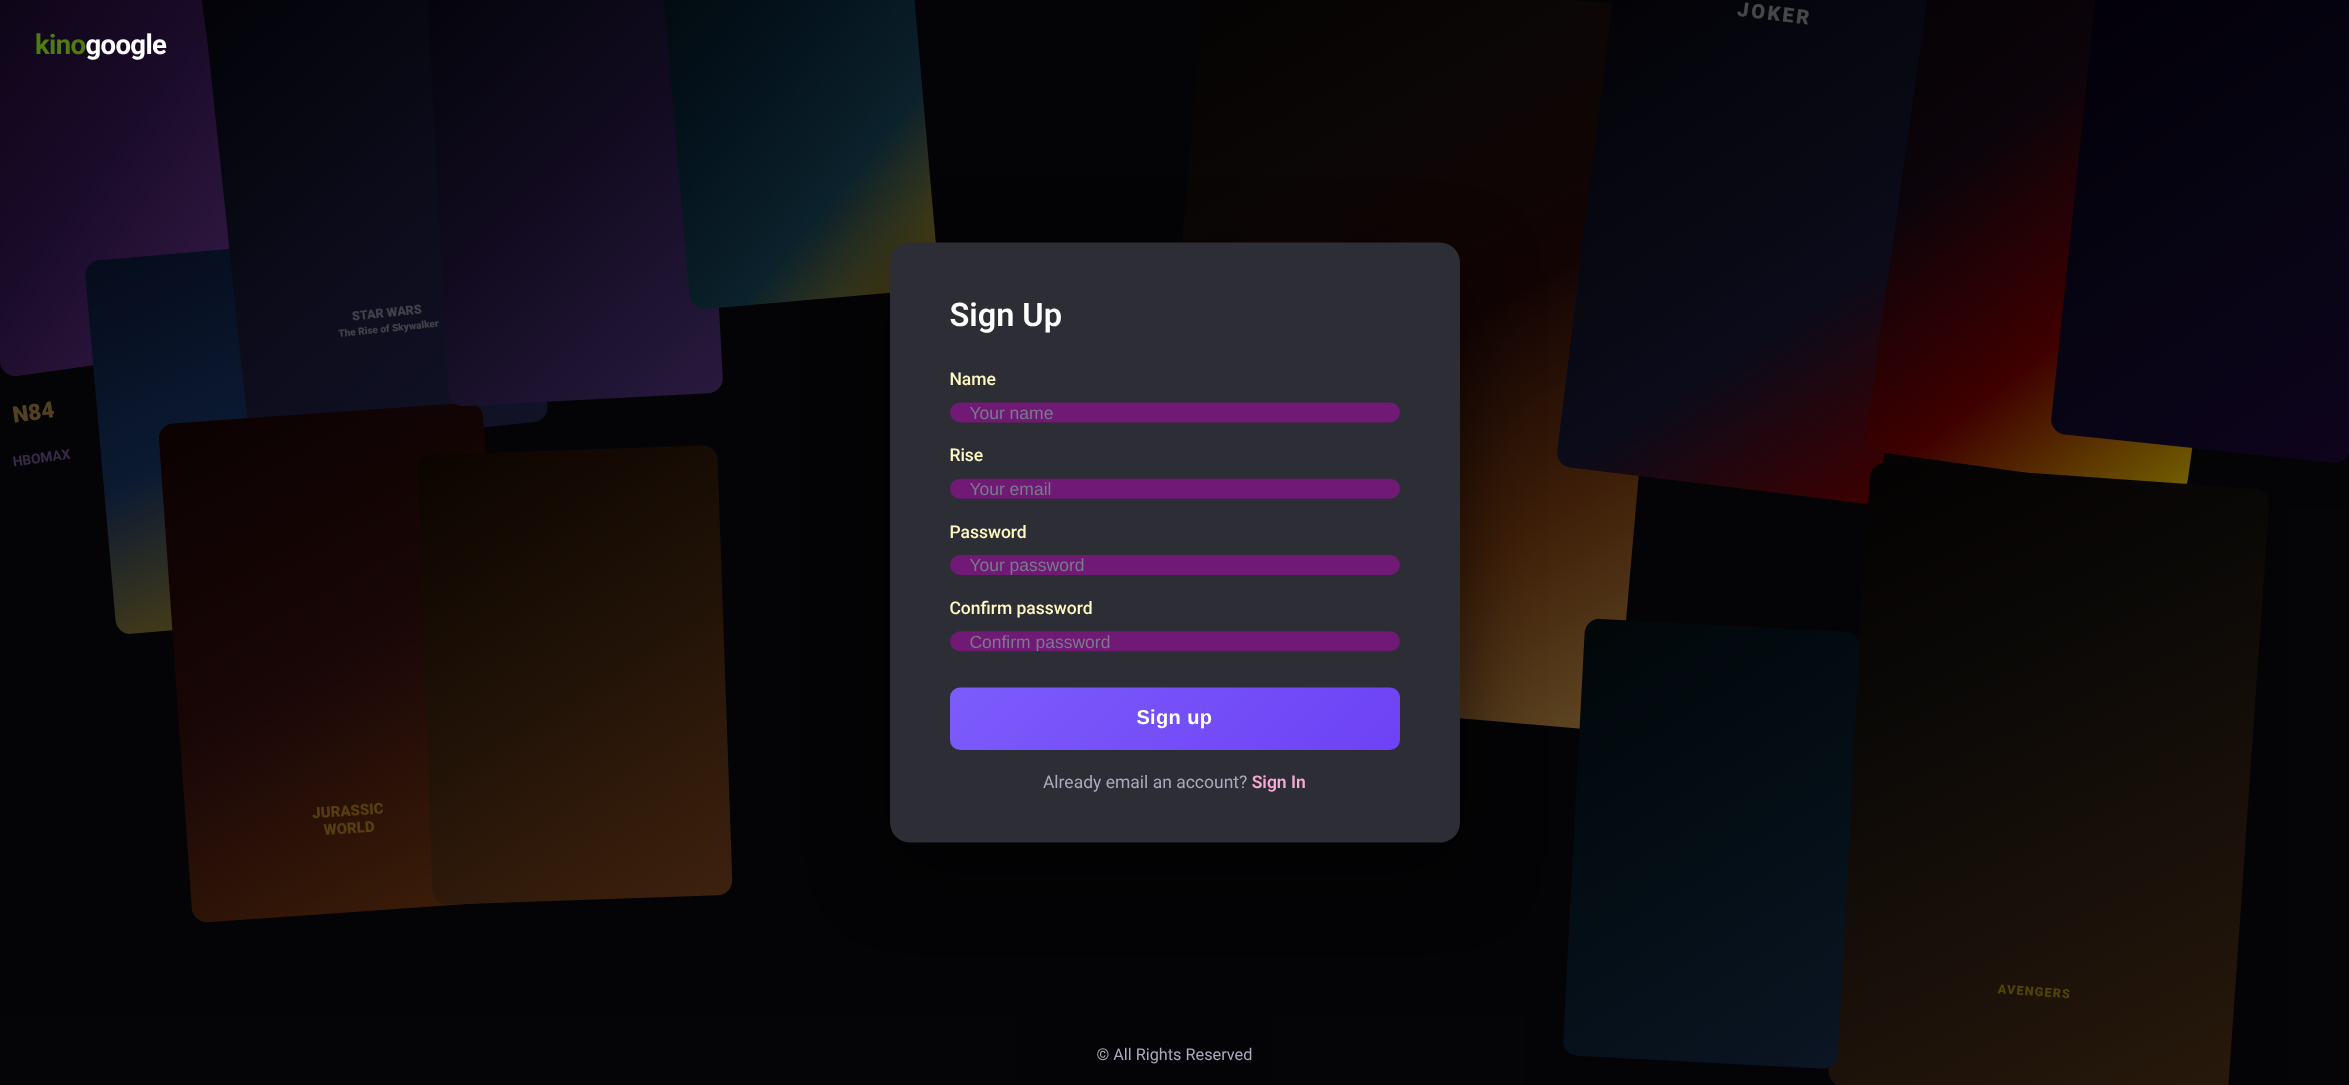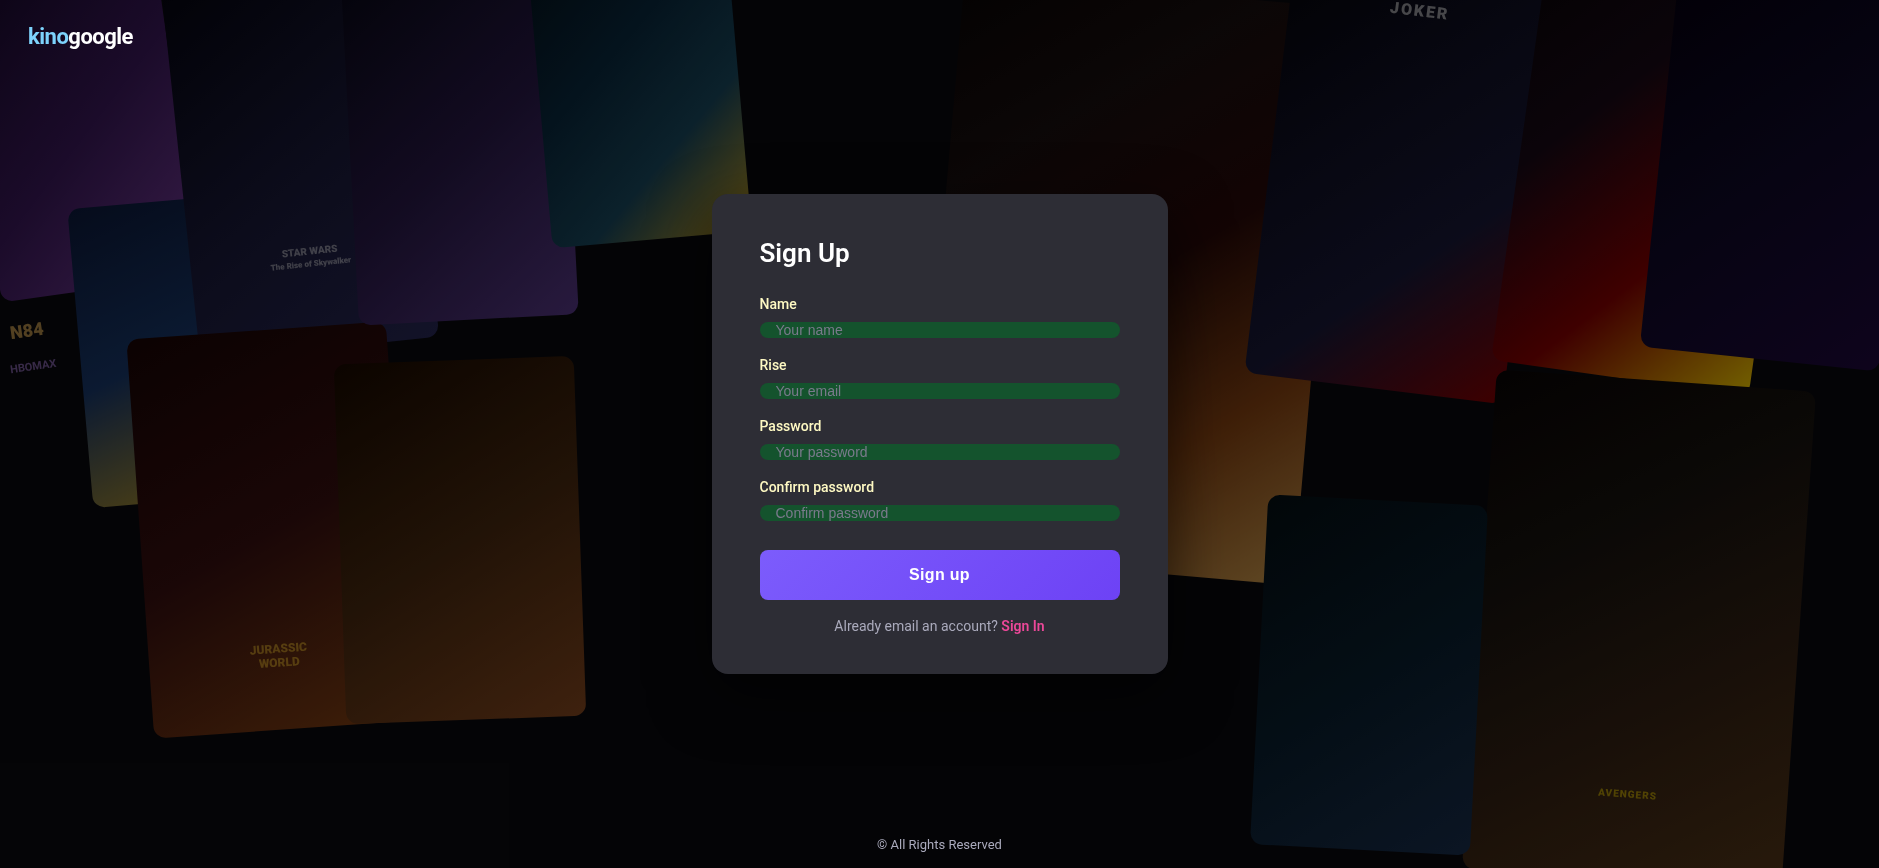--- a/index.html
+++ b/index.html
@@ -25,21 +25,21 @@
     .logo {
       position: absolute;
       top: 24px;
       left: 28px;
       z-index: 10;
       font-size: 22px;
       font-weight: 700;
       letter-spacing: -0.5px;
     }
     .logo-kino {
-      color: #7dd3fc;
+      color: #4d7c0f;
       margin-top: 37px;
     }
     .logo-google {
       color: #ffffff;
     }
 
     
     .modal {
       position: absolute;
       top: 50%;
@@ -68,21 +68,21 @@
     .form-label {
       display: block;
       color: #fef9c3;
       font-size: 14px;
       font-weight: 500;
       margin-bottom: 8px;
     }
 
     .form-input {
       width: 100%;
-      background: #14532d;
+      background: #701a75;
       border: none;
       border-radius: 16px;
       padding: 0 16px;
       color: #aaaabc;
       font-size: 14px;
       outline: none;
       transition: background 0.2s;
     }
 
     .form-input::placeholder {
@@ -105,21 +105,21 @@
       transition: opacity 0.2s;
     }
 
     .signin-text {
       text-align: center;
       font-size: 14px;
       color: #aaaabc;
     }
 
     .signin-link {
-      color: #ec4899;
+      color: #f9a8d4;
       font-weight: 600;
       cursor: pointer;
       text-decoration: none;
     }
 
     
     .footer {
       position: absolute;
       bottom: 16px;
       left: 50%;

